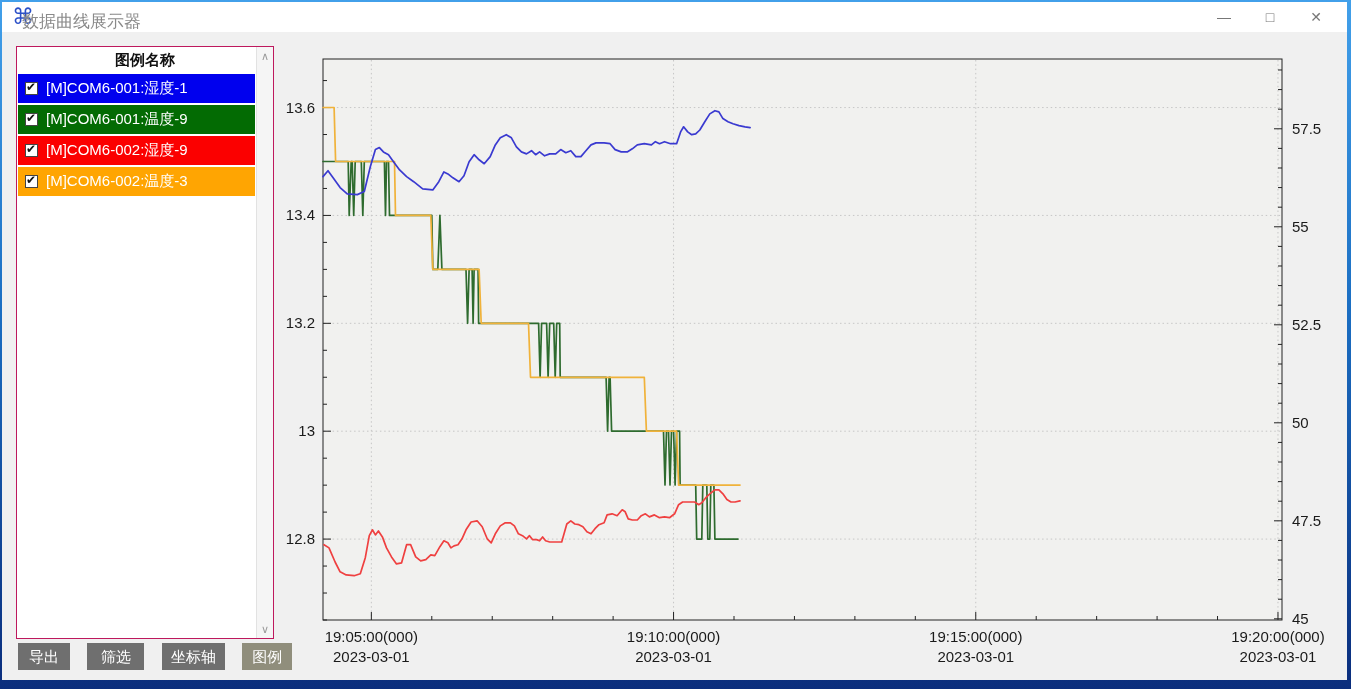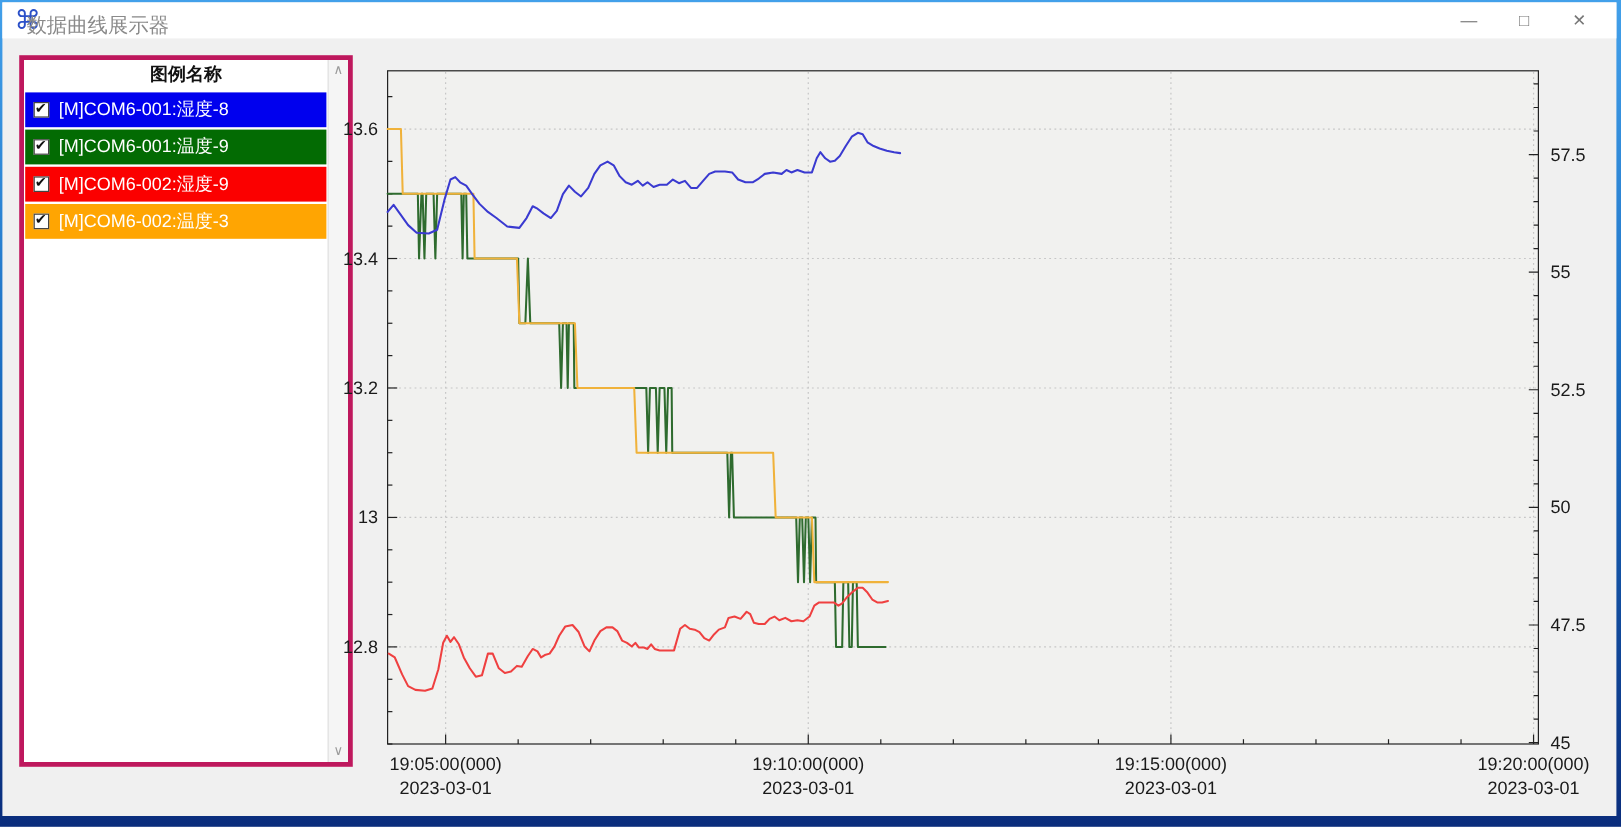--- a/index.html
+++ b/index.html
@@ -13,22 +13,22 @@
     background: #ffffff; }
   .app-icon { position: absolute; left: 10px; top: 2px; font-size: 22px;
     color: #2b50c8; line-height: 26px; }
   .app-title { position: absolute; left: 20px; top: 8px; font-size: 17px;
     color: #8a8a8a; }
   .win-controls { position: absolute; right: 8px; top: 0; height: 30px;
     display: flex; align-items: center; }
   .win-btn { width: 46px; height: 30px; text-align: center; line-height: 30px;
     color: #777; font-size: 14px; cursor: default; }
   
-  .legend-panel { position: absolute; left: 14px; top: 44px; width: 278px;
-    height: 593px; background: #ffffff; border: 4px solid #be185d; }
+  .legend-panel { position: absolute; left: 14px; top: 44px; width: 258px;
+    height: 593px; background: #ffffff; border: 1px solid #be185d; }
   .legend-header { height: 27px; line-height: 26px; text-align: center;
     font-size: 15px; font-weight: bold; color: #111; }
   .legend-items { position: absolute; left: 1px; top: 27px; right: 18px; }
   .legend-item { height: 29px; margin: 0 0 2px 0; display: flex;
     align-items: center; color: #fff; font-size: 15px; padding-left: 7px; }
   .checkbox { width: 13px; height: 13px; background: #fff;
     border: 1px solid #444; margin-right: 8px; position: relative;
     flex: 0 0 13px; }
   .checkbox .mark { position: absolute; left: 0px; top: -3px; color: #111;
     font-size: 12px; line-height: 14px; }
@@ -65,21 +65,21 @@
       </div>
     </div>
 
     <div class="legend-panel">
       <div class="legend-header">图例名称</div>
       <div class="legend-items">
         <div class="legend-item" style="background: rgb(0, 0, 238);">
           <span class="checkbox">
               <span class="mark">✔</span>
             </span>
-          <span>[M]COM6-001:湿度-8</span>
+          <span>[M]COM6-001:湿度-1</span>
         </div>
         <div class="legend-item" style="background: rgb(3, 107, 3);">
           <span class="checkbox">
               <span class="mark">✔</span>
             </span>
           <span>[M]COM6-001:温度-9</span>
         </div>
         <div class="legend-item" style="background: rgb(251, 0, 0);">
           <span class="checkbox">
               <span class="mark">✔</span>
@@ -92,20 +92,26 @@
             </span>
           <span>[M]COM6-002:温度-3</span>
         </div>
       </div>
       <div class="scrollbar">
         <div class="scroll-arrow scroll-up">∧</div>
         <div class="scroll-arrow scroll-down">∨</div>
       </div>
     </div>
 
+    <div class="toolbar">
+      <span class="tool-btn b0">导出</span>
+      <span class="tool-btn b1">筛选</span>
+      <span class="tool-btn b2">坐标轴</span>
+      <span class="tool-btn b3">图例</span>
+    </div>
 
     <div class="chart-area">
       <svg id="chart-svg" width="1069" height="640" viewBox="0 0 1069 640">
           <rect x="43" y="12" width="959" height="561" fill="#f1f1ef" stroke="#222" stroke-width="1"></rect>
           <line x1="44" y1="60.548076923076906" x2="1001" y2="60.548076923076906" stroke="#c6c6c6" stroke-width="1" stroke-dasharray="1.5,2.8"></line>
           <line x1="44" y1="168.43269230769198" x2="1001" y2="168.43269230769198" stroke="#c6c6c6" stroke-width="1" stroke-dasharray="1.5,2.8"></line>
           <line x1="44" y1="276.317307692308" x2="1001" y2="276.317307692308" stroke="#c6c6c6" stroke-width="1" stroke-dasharray="1.5,2.8"></line>
           <line x1="44" y1="384.2019230769231" x2="1001" y2="384.2019230769231" stroke="#c6c6c6" stroke-width="1" stroke-dasharray="1.5,2.8"></line>
           <line x1="44" y1="492.0865384615382" x2="1001" y2="492.0865384615382" stroke="#c6c6c6" stroke-width="1" stroke-dasharray="1.5,2.8"></line>
           <line x1="91.35294117647058" y1="13" x2="91.35294117647058" y2="572" stroke="#c6c6c6" stroke-width="1" stroke-dasharray="1.5,2.8"></line>

